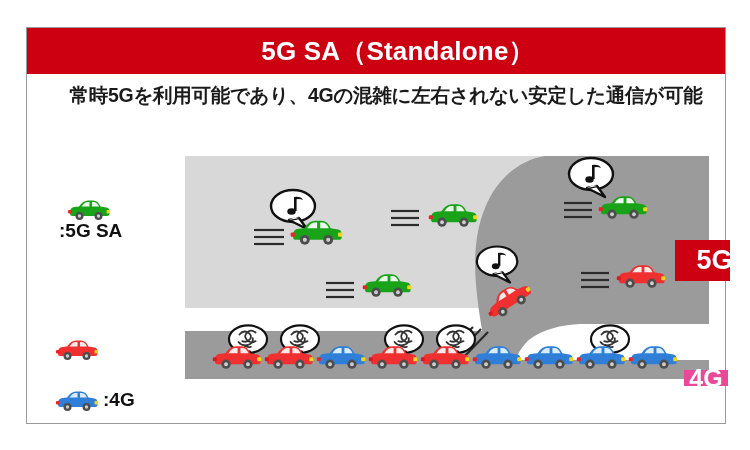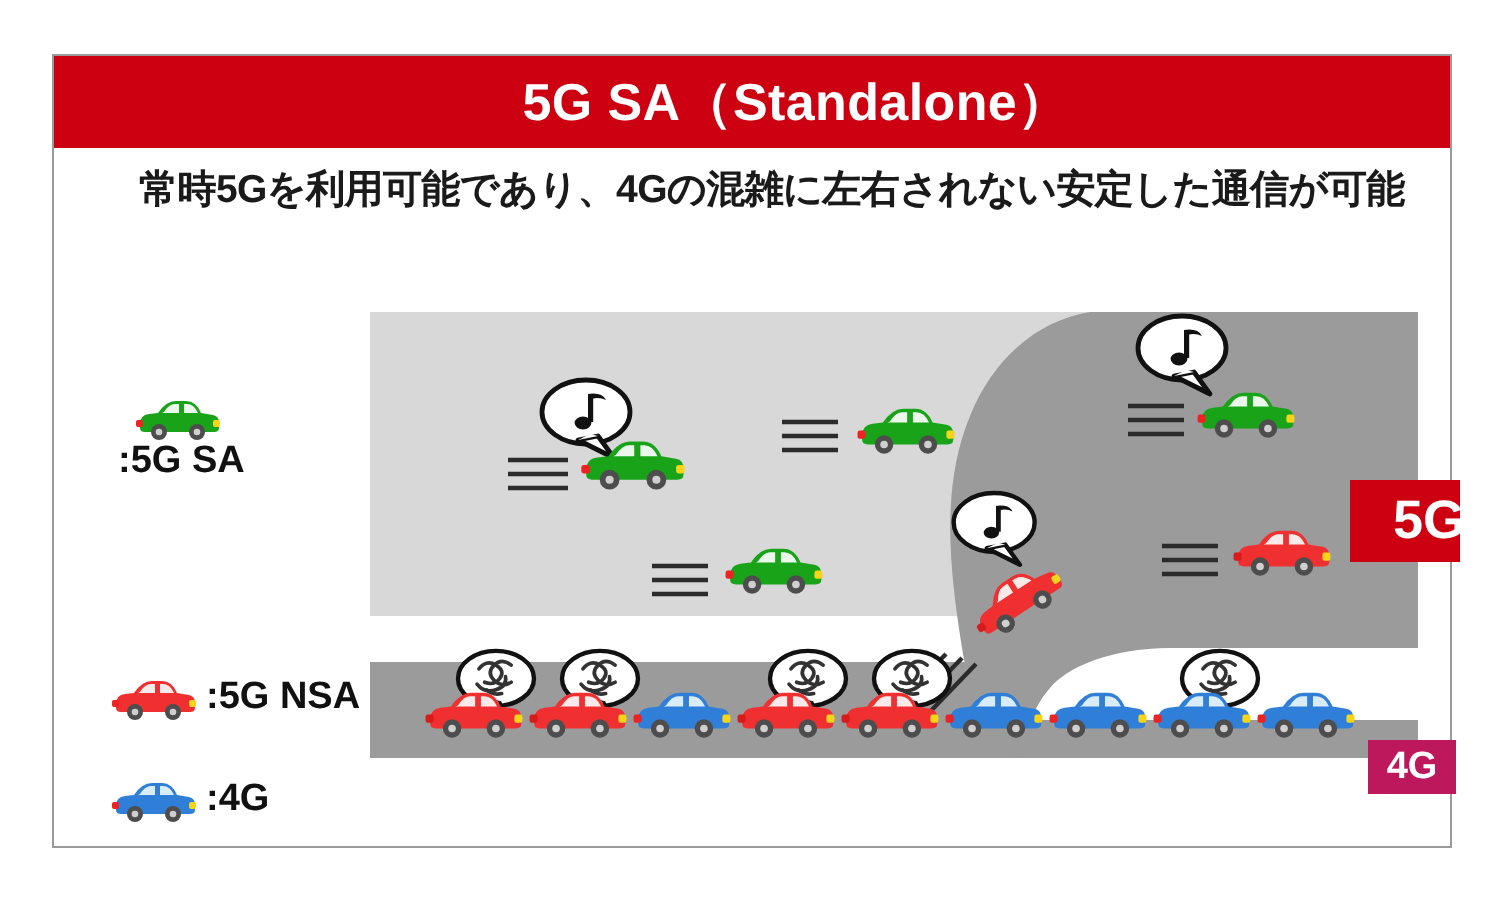--- a/index.html
+++ b/index.html
@@ -64,21 +64,21 @@
 
   
   .badge{
     position:absolute;display:flex;align-items:center;justify-content:center;
     font-weight:bold;color:#fff;box-sizing:border-box;line-height:1;
   }
   .badge-5g{
     left:490px;top:92px;width:55px;height:41px;background:#cc0011;font-size:27px;padding-left:24px;
   }
   .badge-4g{
-    left:499px;top:222px;width:44px;height:27px;background:#be185d;font-size:19px;
+    left:499px;top:222px;width:44px;height:16px;background:#ec4899;font-size:25px;
   }
 
   
   .car{position:absolute;}
   .bubble{position:absolute;}
   .speed{position:absolute;}
 
   svg{display:block;overflow:visible;}
 </style>
 </head>
@@ -121,21 +121,20 @@
             <path d="M30 22 q5 -8 11 -8 h4 v9 h-17 z" fill="#f7eaea"></path>
             <path d="M50 14 h3 q7 0 11 9 h-14 z" fill="#f7eaea"></path>
             <rect x="2" y="30" width="7" height="7" rx="2" fill="#ee2222"></rect>
             <rect x="79" y="30" width="7" height="7" rx="2" fill="#f5d41a"></rect>
             <circle cx="25" cy="42" r="8" fill="#4d4d4d"></circle>
               <circle cx="25" cy="42" r="3.3" fill="#cfcfcf"></circle>
             <circle cx="63" cy="42" r="8" fill="#4d4d4d"></circle>
               <circle cx="63" cy="42" r="3.3" fill="#cfcfcf"></circle>
           </svg>
         </span>
-        <span class="legend-label">:5G NSA</span>
       </div>
 
       <div class="legend-row b">
         <span>
           <svg width="44" height="26" viewBox="0 0 88 52">
             <path d="M6 34 q0 -9 9 -10 l9 -1 q8 -12 18 -12 h10 q10 0 15 12 l12 2 q6 1 6 8 v5 q0 4 -5 4 h-69 q-5 0 -5 -4 z" fill="#2f7fd8"></path>
             <path d="M30 22 q5 -8 11 -8 h4 v9 h-17 z" fill="#d9ecfa"></path>
             <path d="M50 14 h3 q7 0 11 9 h-14 z" fill="#d9ecfa"></path>
             <rect x="2" y="30" width="7" height="7" rx="2" fill="#ee2222"></rect>
             <rect x="79" y="30" width="7" height="7" rx="2" fill="#f5d41a"></rect>

